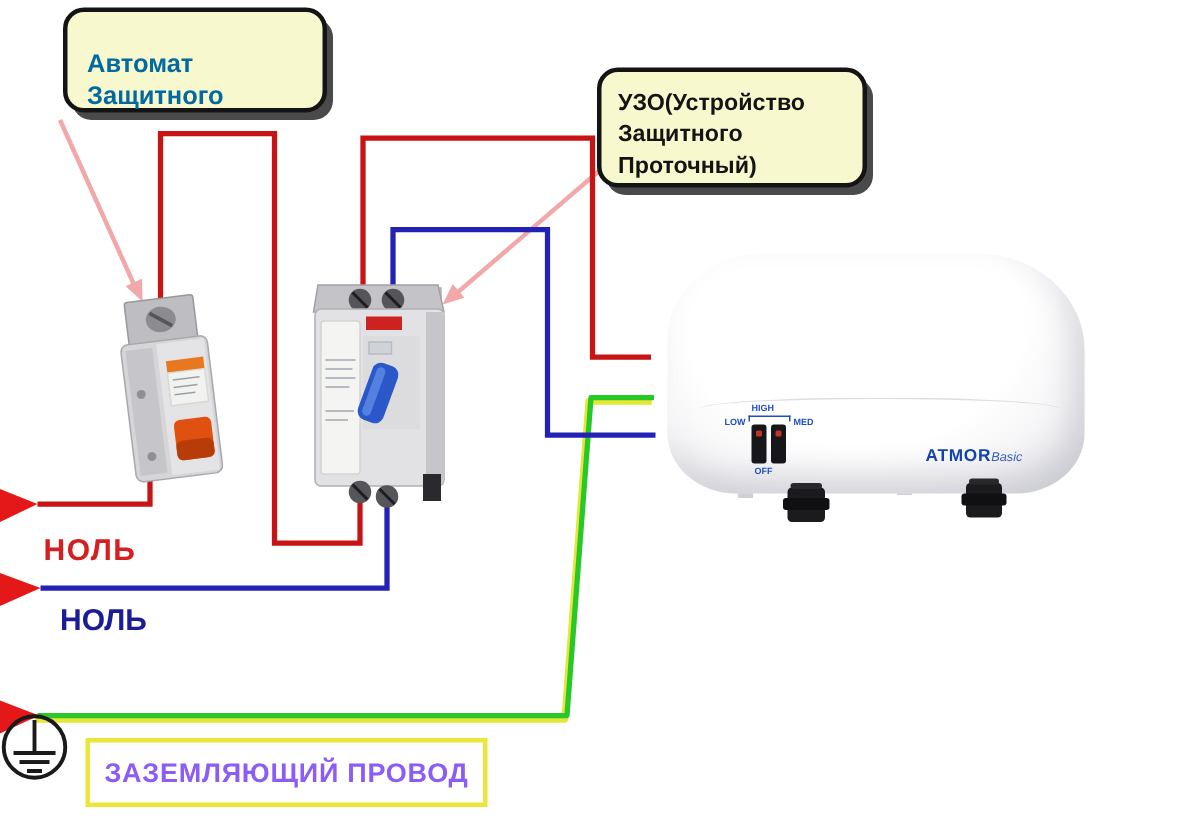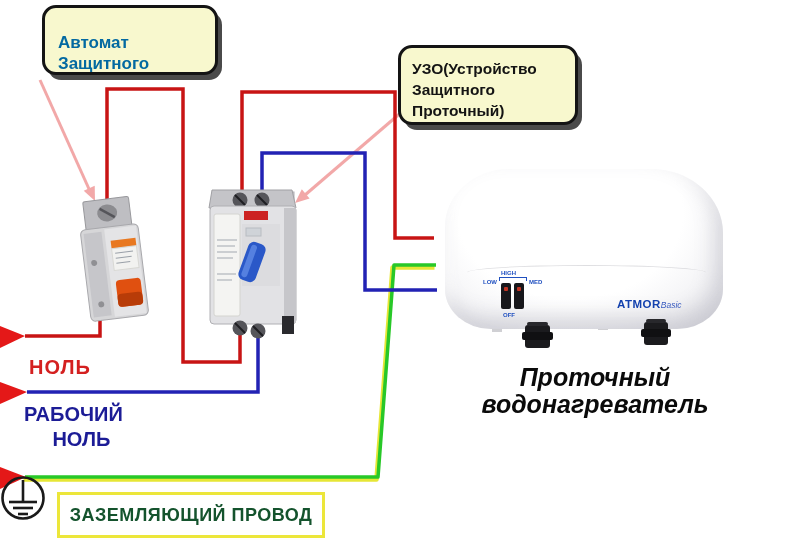--- a/index.html
+++ b/index.html
@@ -21,21 +21,21 @@
   .callout-rcd{left:398px;top:5px;width:180px;height:80px;padding:10px 0 0 11px;
     font-size:15.5px;line-height:21px;color:#141414;margin-top:40px;}
   
   .lbl{position:absolute;z-index:5;font-weight:bold;}
   .lbl-phase{left:29px;top:356px;font-size:20px;color:#d42020;letter-spacing:1px;}
   .lbl-neutral{left:24px;top:402px;font-size:20px;line-height:25px;color:#1c1c96;}
   .lbl-neutral .l2{margin-left:16px;text-align:center;}
   .ground-box{
     position:absolute;z-index:5;left:57px;top:492px;width:268px;height:46px;
     border:3px solid #ece63a;background:#fff;display:flex;align-items:center;justify-content:center;
-    font-weight:bold;font-size:18px;color:#14532d;letter-spacing:.5px;box-sizing:border-box;
+    font-weight:bold;font-size:18px;color:#8b5cf6;letter-spacing:.5px;box-sizing:border-box;
   }
   .lbl-heater{
     left:455px;top:364px;width:280px;text-align:center;z-index:5;
     font-style:italic;font-size:25px;line-height:27px;color:#0a0a0a;
   }
   
   .heater{
     position:absolute;z-index:1;left:445px;top:169px;width:278px;height:160px;
     border-radius:64px 72px 46px 46px / 58px 64px 40px 40px;
     background:radial-gradient(ellipse at 45% 28%,#ffffff 52%,#f5f5f7 72%,#e6e6ea 92%,#d8d8dc 100%);
@@ -199,26 +199,21 @@
 
   <div class="callout callout-rcd">
     <div>УЗО(Устройство</div>
     <div>Защитного</div>
     <div>Проточный)</div>
   </div>
 
   <div class="lbl lbl-phase">НОЛЬ</div>
 
   <div class="lbl lbl-neutral">
-    <div>РАБОЧИЙ</div>
     <div class="l2">НОЛЬ</div>
   </div>
 
   <div class="ground-box">
     <span>ЗАЗЕМЛЯЮЩИЙ ПРОВОД</span>
   </div>
 
-  <div class="lbl lbl-heater">
-    <div>Проточный</div>
-    <div>водонагреватель</div>
-  </div>
 
 </div>
 
 </body></html>

